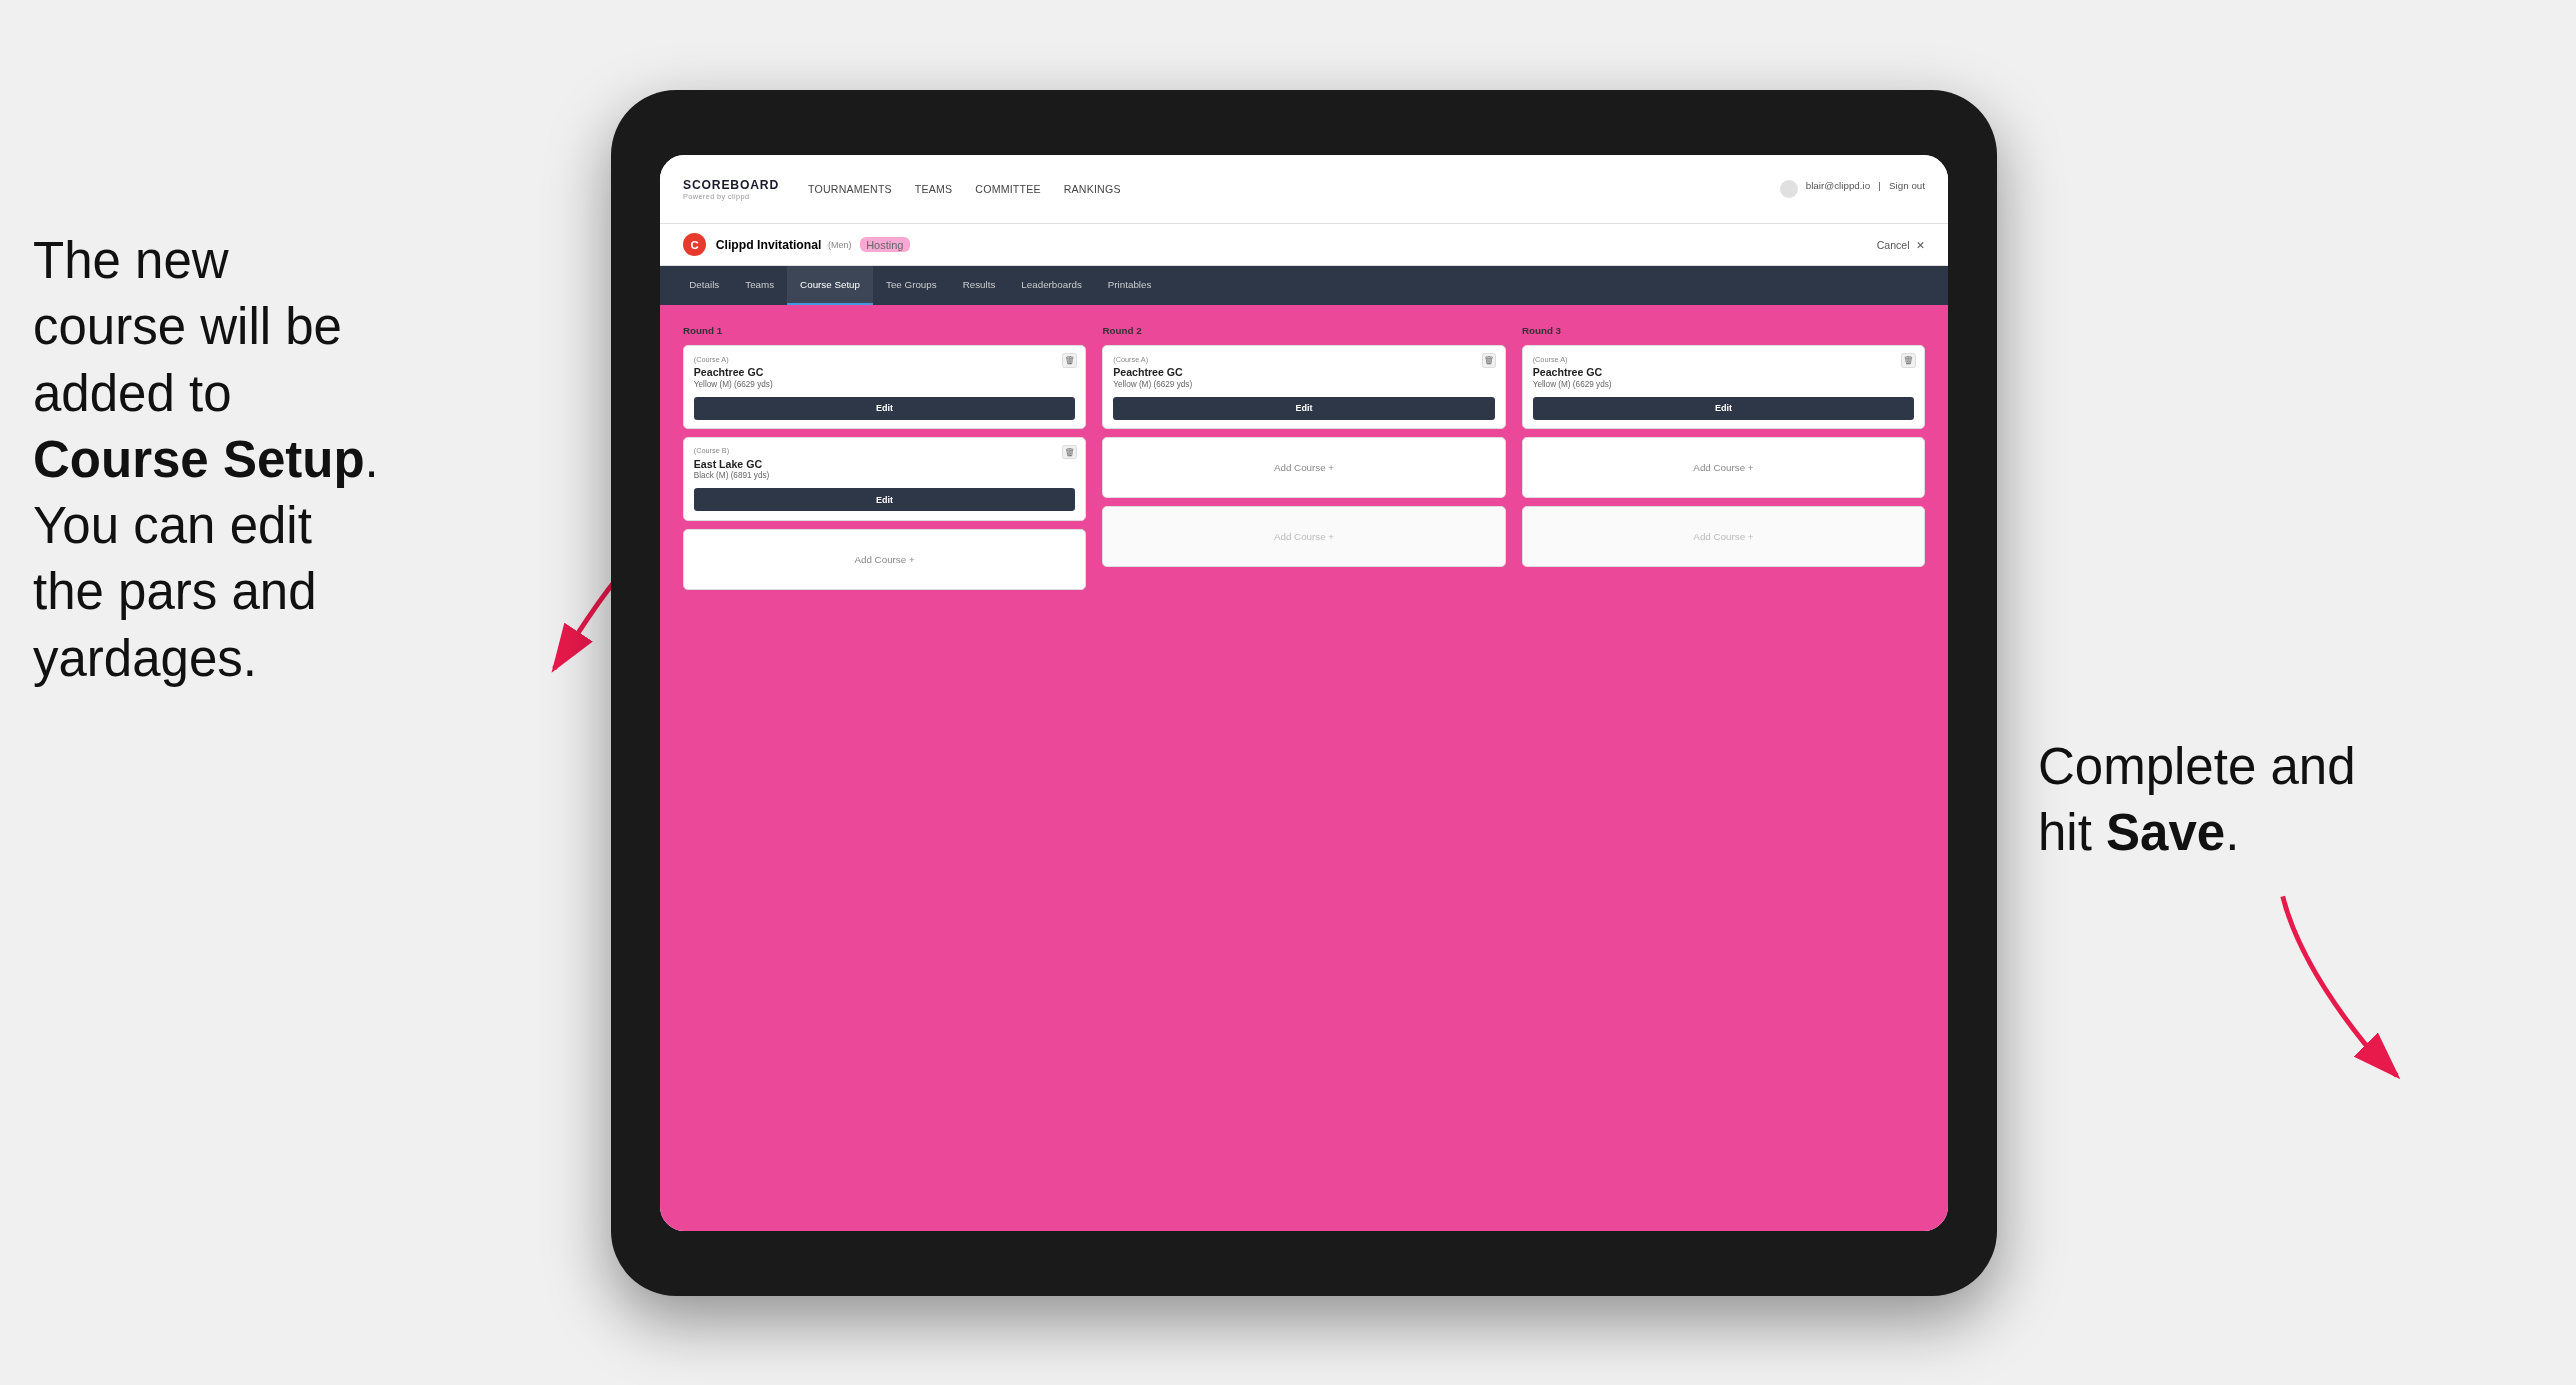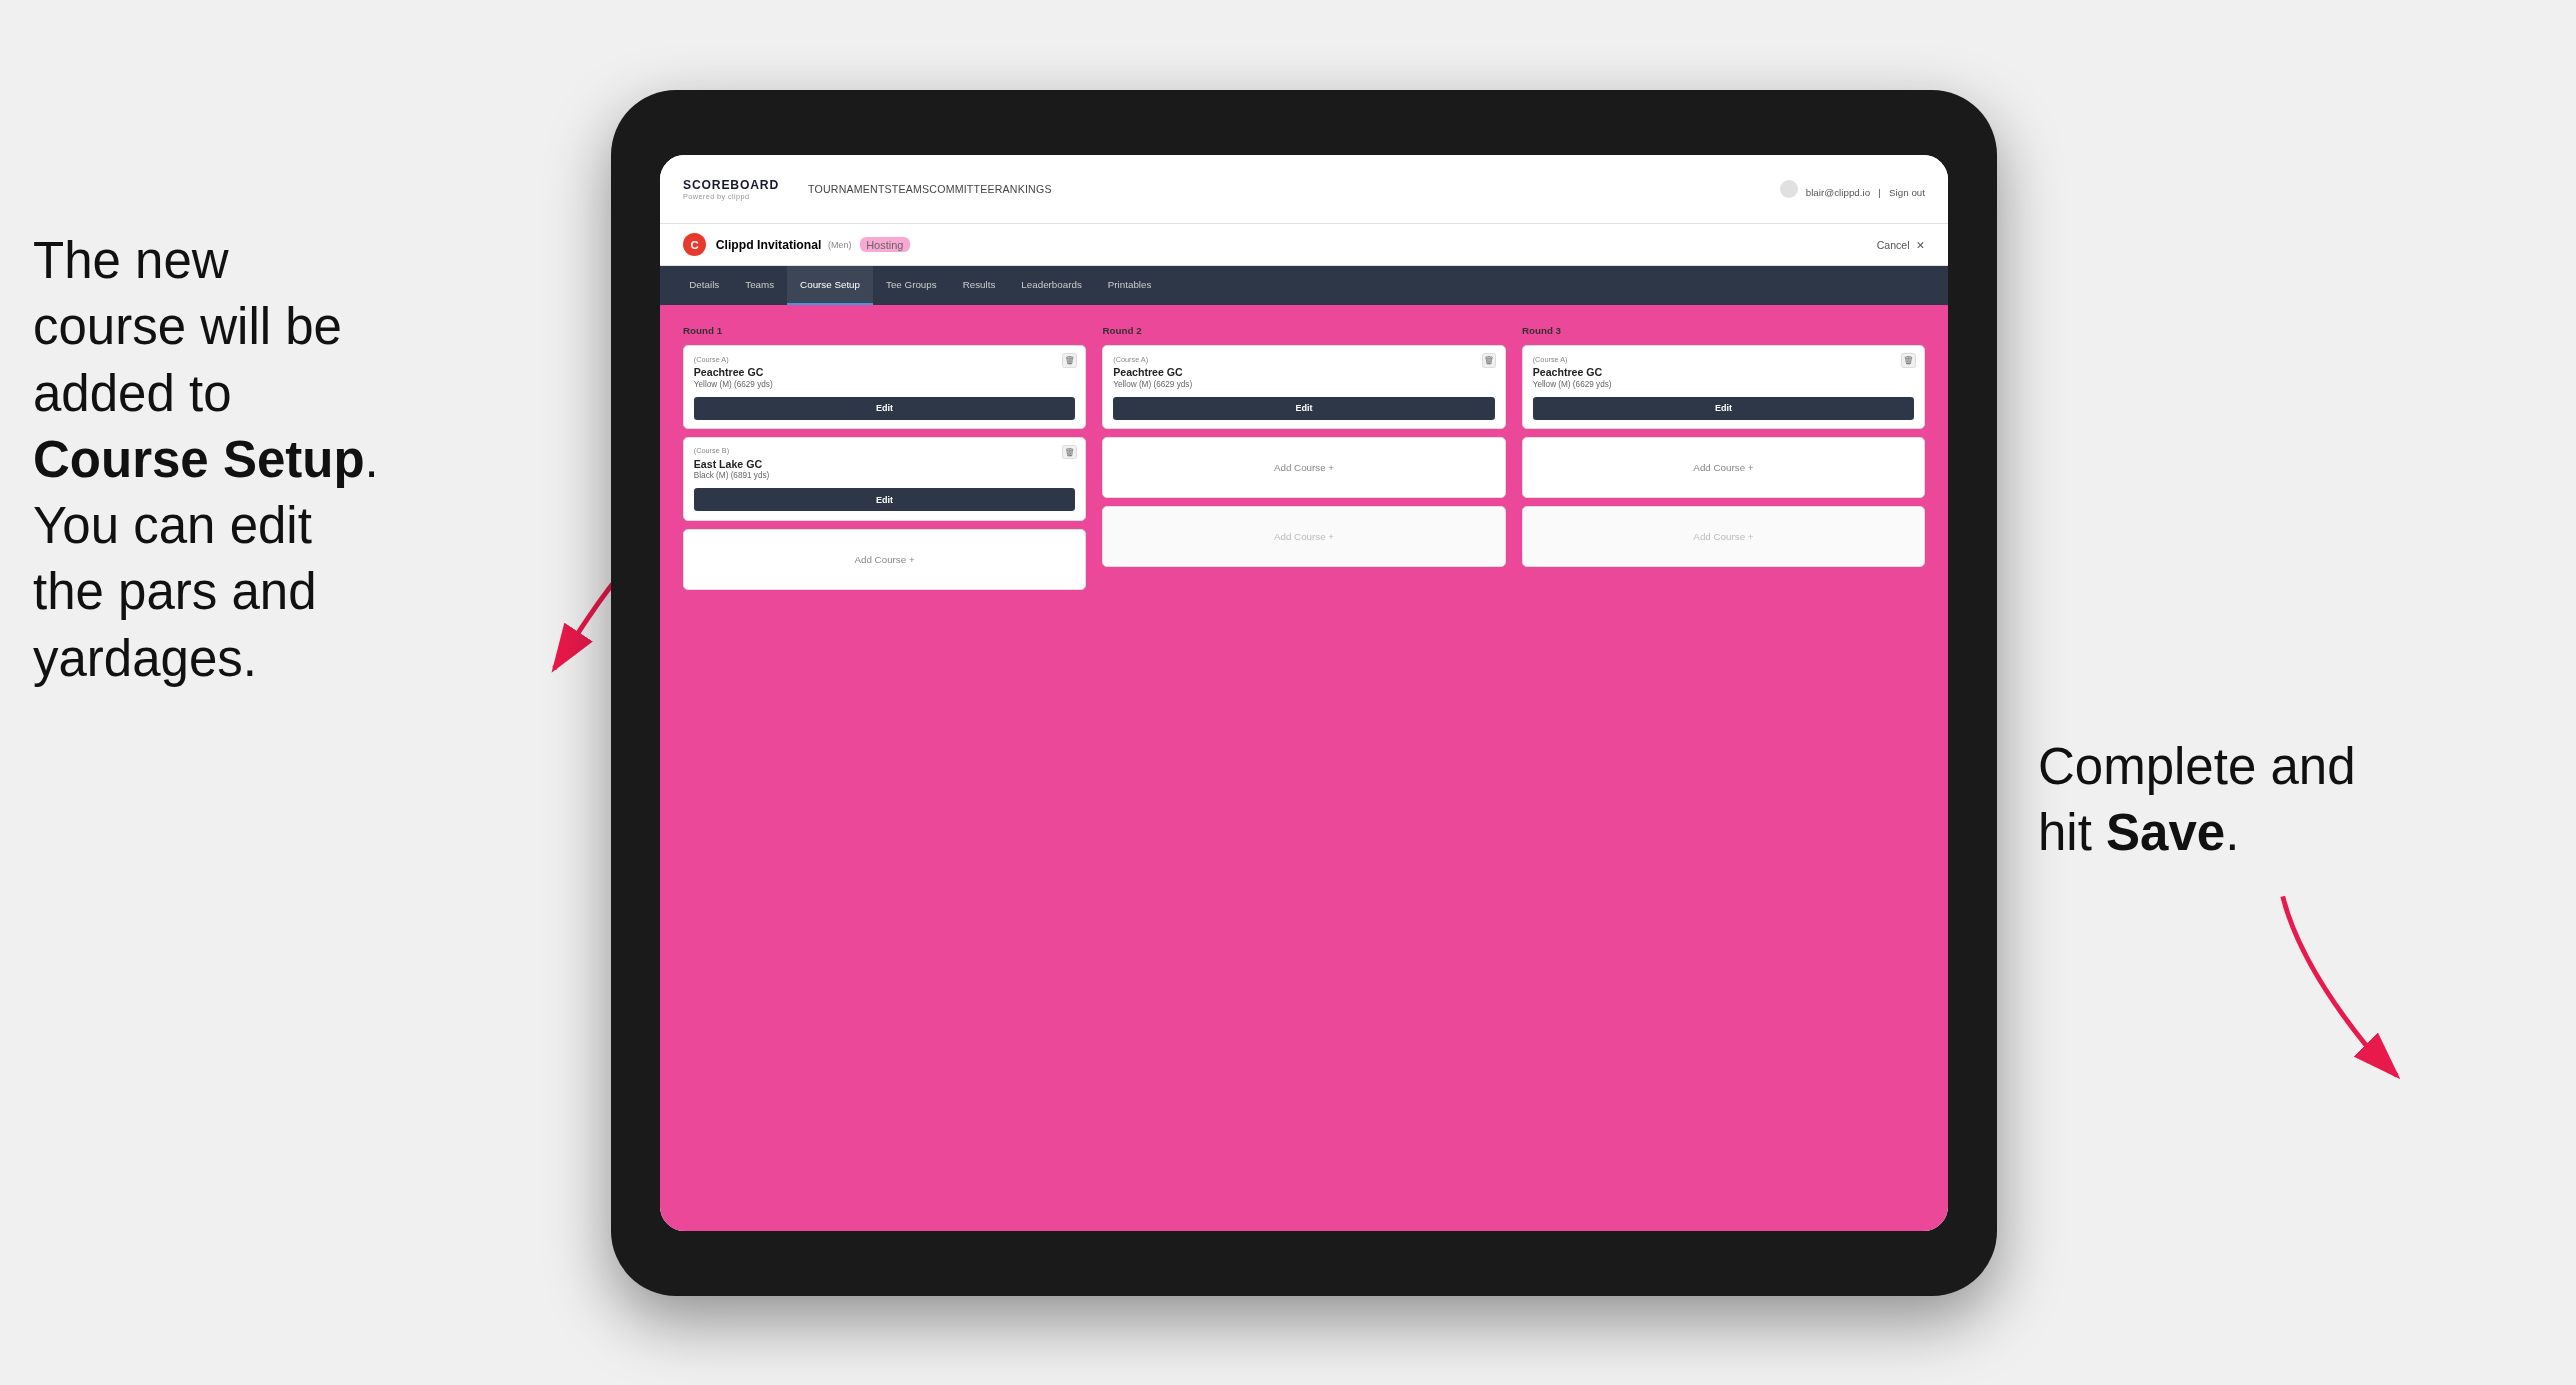--- a/index.html
+++ b/index.html
@@ -94,34 +94,35 @@
       letter-spacing: 0.8px;
     }
     .brand-sub {
       font-size: 7.3px;
       color: #999;
       letter-spacing: 0.4px;
     }
 
     .nav-links {
       display: flex;
+      gap: 23px;
       flex: 1;
     }
     .nav-link {
       font-size: 10.6px;
       color: #444;
       text-decoration: none;
       font-weight: 500;
       letter-spacing: 0.2px;
       padding: 3.3px 0;
     }
 
     .nav-right {
       display: flex;
-      align-items: flex-end;
+      align-items: flex-start;
       gap: 8.2px;
       font-size: 9.8px;
       color: #555;
     }
     .nav-avatar {
       width: 18px;
       height: 18px;
       background: #e0e0e0;
       border-radius: 50%;
     }

